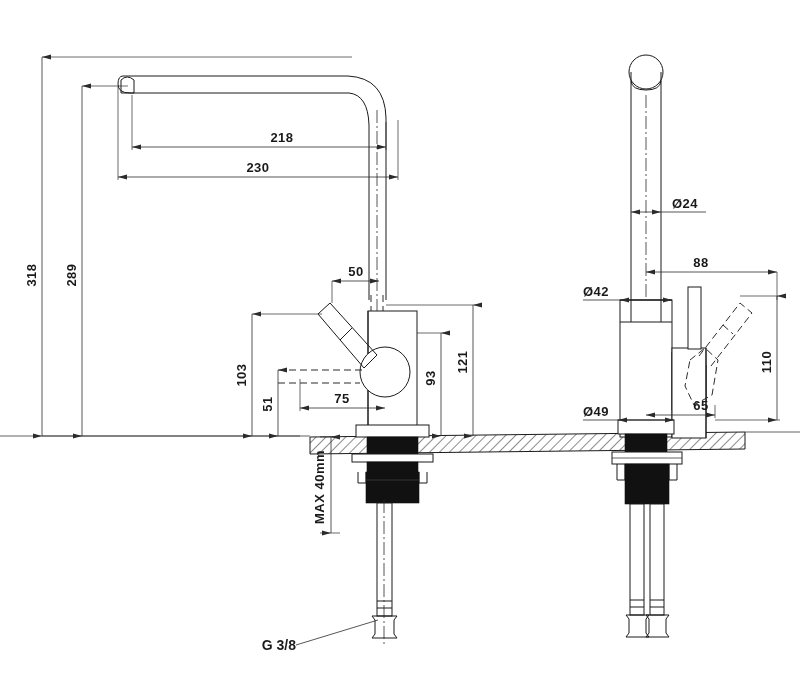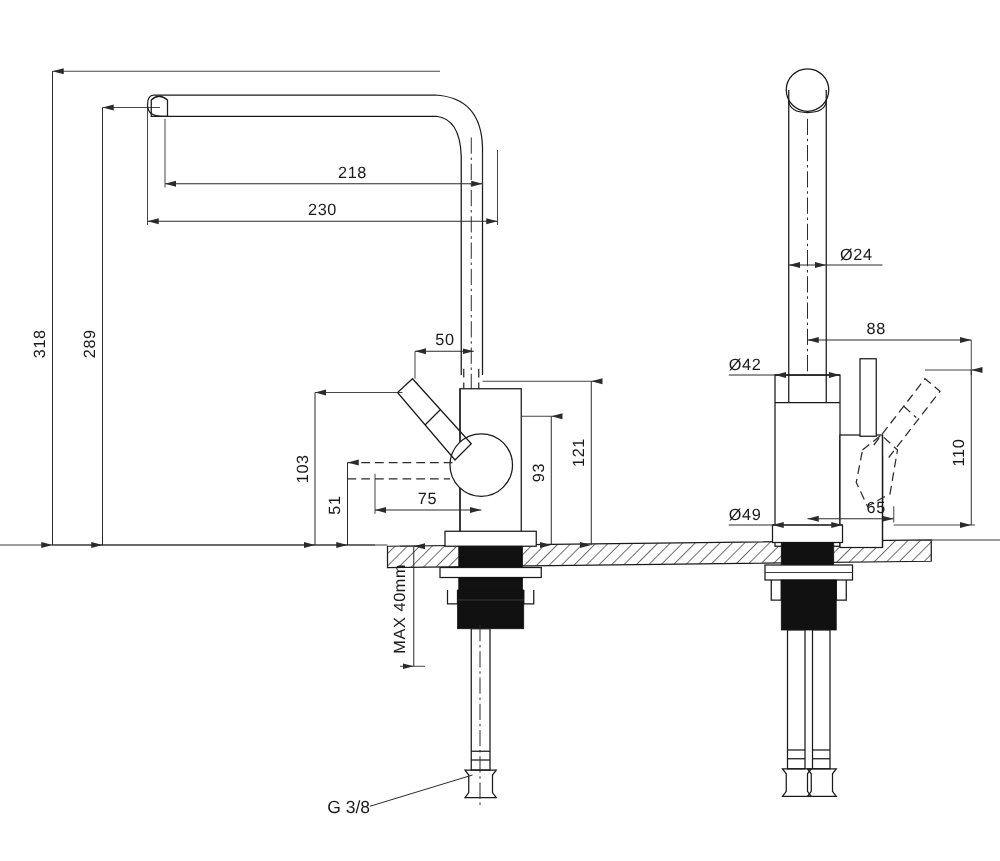--- a/index.html
+++ b/index.html
@@ -11,20 +11,21 @@
     width: 800px;
     height: 689px;
     font-family: "Liberation Sans", sans-serif;
     overflow: hidden;
   }
   #drawing-root {
     position: relative;
     width: 800px;
     height: 602px;
     background: #ffffff;
+    font-weight: bold;
   }
   svg.cad {
     display: block;
     width: 800px;
     height: 689px;
   }
   .ln {
     stroke: #1a1a1a;
     stroke-width: 1;
     fill: none;

